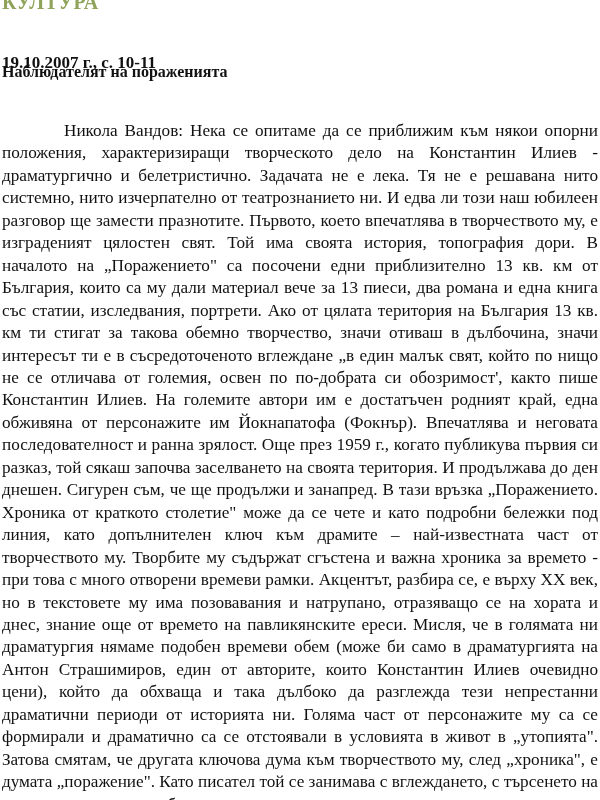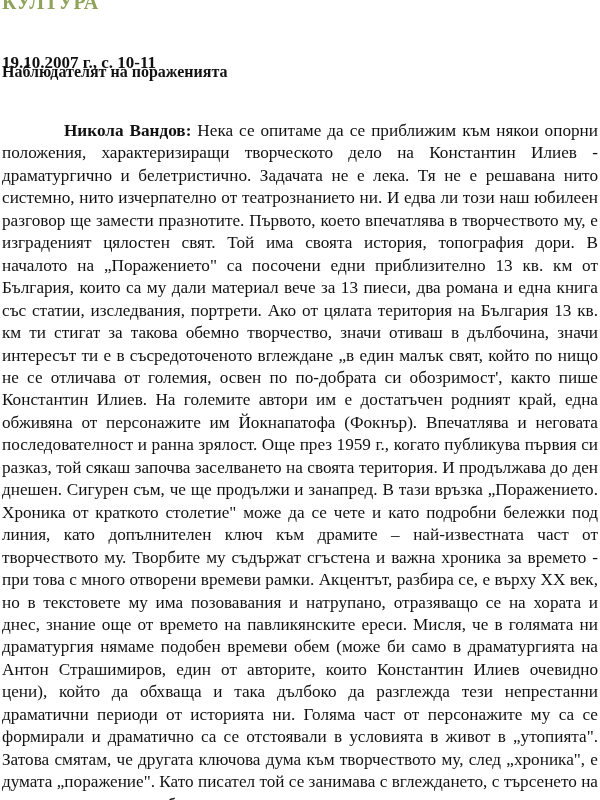--- a/index.html
+++ b/index.html
@@ -24,21 +24,21 @@
       font-family: "Liberation Serif", serif;
       font-weight: bold; font-size: 16px;
     }
     .article {
       position: absolute; left: 2px; top: 120px; width: 596px;
       font-family: "Liberation Serif", serif;
       font-size: 17.2px; line-height: 22.45px;
       text-align: justify; text-indent: 62px;
       margin: 0;
     }
-    .speaker { font-weight: bold; }
+    .speaker { font-weight: normal; }
   </style>
 </head>
 <body>
 
 <div class="section-label">КУЛТУРА</div>
 <div class="date-line">19.10.2007 г., с. 10-11</div>
 <div class="title">Наблюдателят на пораженията</div>
 <p class="article"><span class="speaker">Никола Вандов:</span><span> Нека се опитаме да се приближим към някои опорни положения, характеризиращи творческото дело на Константин Илиев - драматургично и белетристично. Задачата не е лека. Тя не е решавана нито системно, нито изчерпателно от театрознанието ни. И едва ли този наш юбилеен разговор ще замести празнотите. Първото, което впечатлява в творчеството му, е изграденият цялостен свят. Той има своята история, топография дори. В началото на „Поражението" са посочени едни приблизително 13 кв. км от България, които са му дали материал вече за 13 пиеси, два романа и една книга със статии, изследвания, портрети. Ако от цялата територия на България 13 кв. км ти стигат за такова обемно творчество, значи отиваш в дълбочина, значи интересът ти е в съсредоточеното вглеждане „в един малък свят, който по нищо не се отличава от големия, освен по по-добрата си обозримост', както пише Константин Илиев. На големите автори им е достатъчен родният край, една обживяна от персонажите им Йокнапатофа (Фокнър). Впечатлява и неговата последователност и ранна зрялост. Още през 1959 г., когато публикува първия си разказ, той сякаш започва заселването на своята територия. И продължава до ден днешен. Сигурен съм, че ще продължи и занапред. В тази връзка „Поражението. Хроника от краткото столетие" може да се чете и като подробни бележки под линия, като допълнителен ключ към драмите – най-известната част от творчеството му. Творбите му съдържат сгъстена и важна хроника за времето - при това с много отворени времеви рамки. Акцентът, разбира се, е върху XX век, но в текстовете му има позовавания и натрупано, отразяващо се на хората и днес, знание още от времето на павликянските ереси. Мисля, че в голямата ни драматургия нямаме подобен времеви обем (може би само в драматургията на Антон Страшимиров, един от авторите, които Константин Илиев очевидно цени), който да обхваща и така дълбоко да разглежда тези непрестанни драматични периоди от историята ни. Голяма част от персонажите му са се формирали и драматично са се отстоявали в условията в живот в „утопията". Затова смятам, че другата ключова дума към творчеството му, след „хроника", е думата „поражение". Като писател той се занимава с вглеждането, с търсенето на причините за раните български, с поражението на социални, екзистенциални, национални и други проекти, импулси, пориви, илюзии...</span></p>
 
 </body></html>

